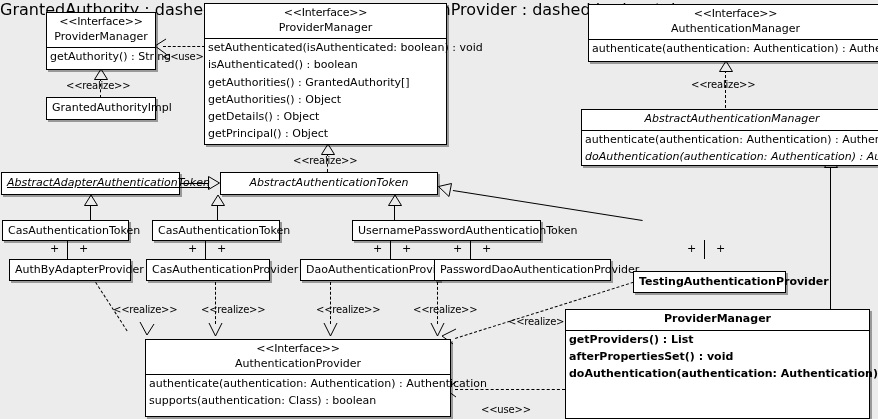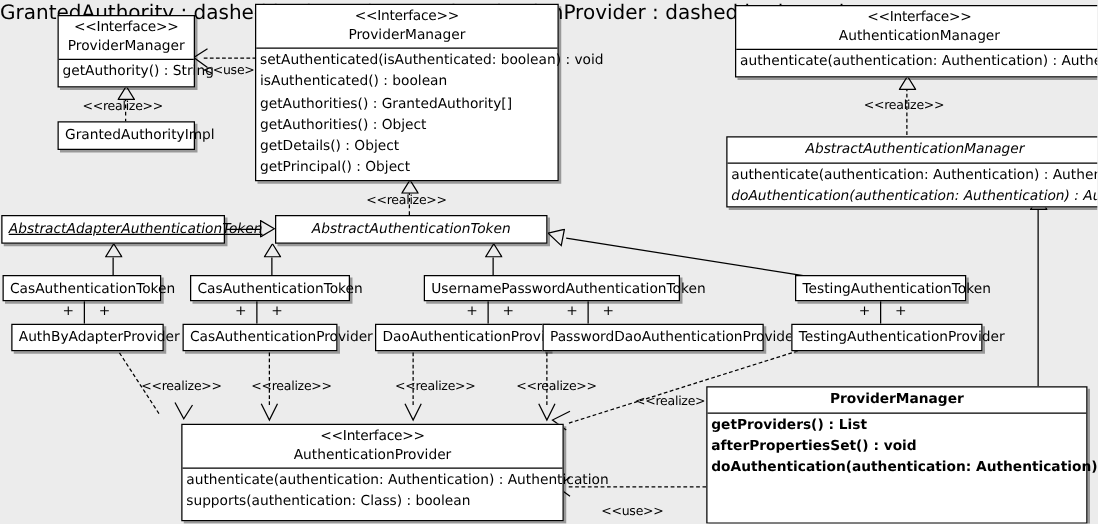--- a/index.html
+++ b/index.html
@@ -366,31 +366,26 @@
       <span class="cname">CasAuthenticationToken</span>
     </div>
   </div>
 
   <div class="uml-box simple" style="left:152px; top:220px; width:128px; height:21px;">
     <div class="uml-head">
       <span class="cname">CasAuthenticationToken</span>
     </div>
   </div>
 
-  <div class="uml-box simple" style="left:339px; top:220px; width:205px; height:21px;">
+  <div class="uml-box simple" style="left:352px; top:220px; width:189px; height:21px;">
     <div class="uml-head">
       <span class="cname">UsernamePasswordAuthenticationToken</span>
     </div>
   </div>
 
-  <div class="uml-box simple" style="left:636px; top:220px; width:137px; height:21px;">
-    <div class="uml-head">
-      <span class="cname">TestingAuthenticationToken</span>
-    </div>
-  </div>
 
   
   <div class="uml-box simple" style="left:9px; top:259px; width:122px; height:22px;">
     <div class="uml-head">
       <span class="cname">AuthByAdapterProvider</span>
     </div>
   </div>
 
   <div class="uml-box simple" style="left:146px; top:259px; width:124px; height:22px;">
     <div class="uml-head">
@@ -403,21 +398,21 @@
       <span class="cname">DaoAuthenticationProvider</span>
     </div>
   </div>
 
   <div class="uml-box simple" style="left:434px; top:259px; width:177px; height:22px;">
     <div class="uml-head">
       <span class="cname">PasswordDaoAuthenticationProvider</span>
     </div>
   </div>
 
-  <div class="uml-box simple" style="left:633px; top:259px; width:153px; height:22px;">
+  <div class="uml-box simple" style="left:633px; top:271px; width:153px; height:22px;font-weight:bold;">
     <div class="uml-head">
       <span class="cname">TestingAuthenticationProvider</span>
     </div>
   </div>
 
   
   <div class="uml-box" style="left:145px; top:339px; width:306px; height:78px;">
     <div class="uml-head with-sep">
       <span class="stereo">&lt;&lt;Interface&gt;&gt;</span>
       <span class="cname">AuthenticationProvider</span>

